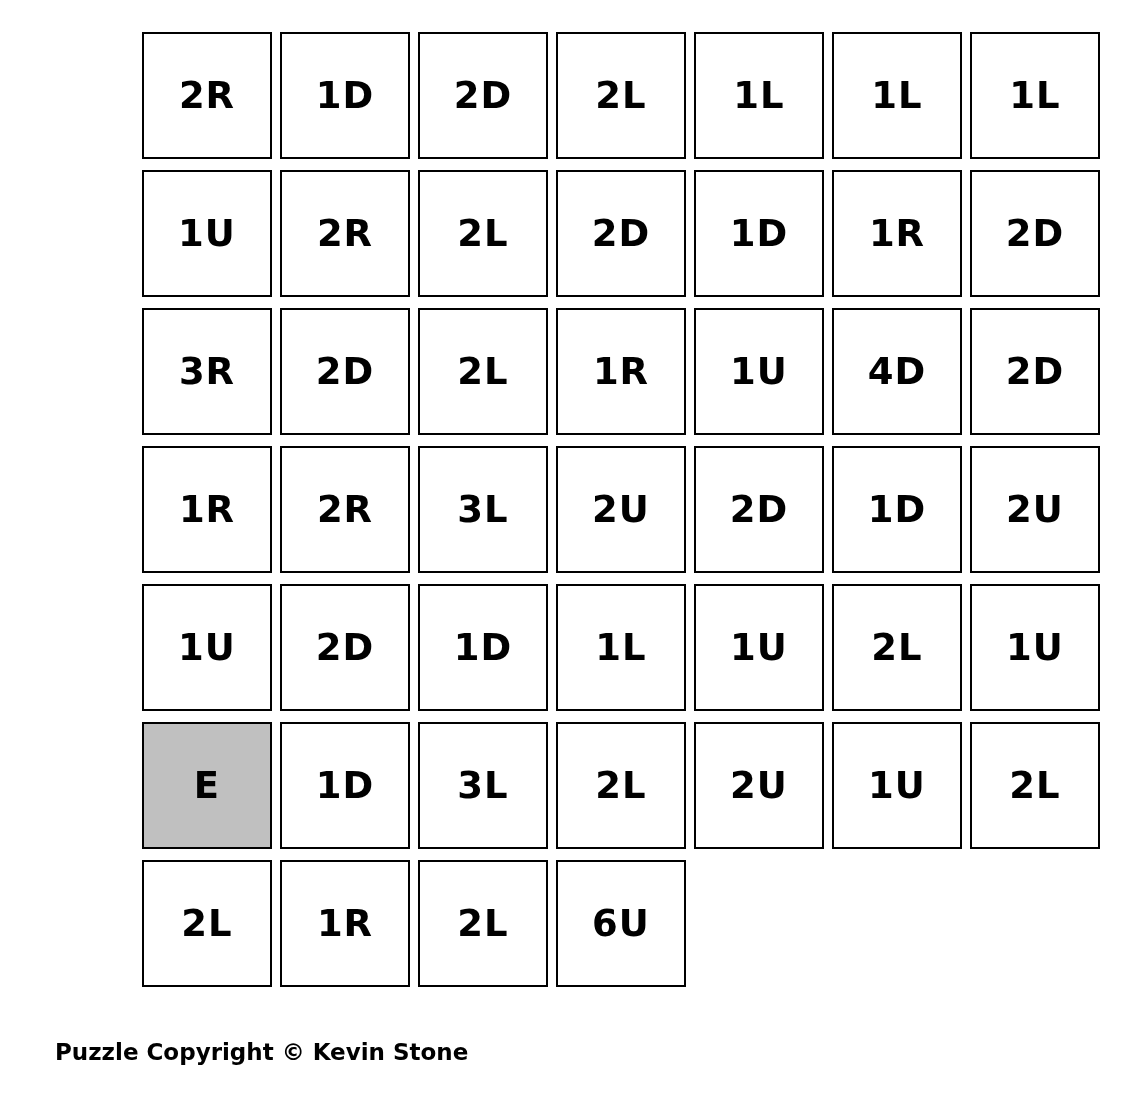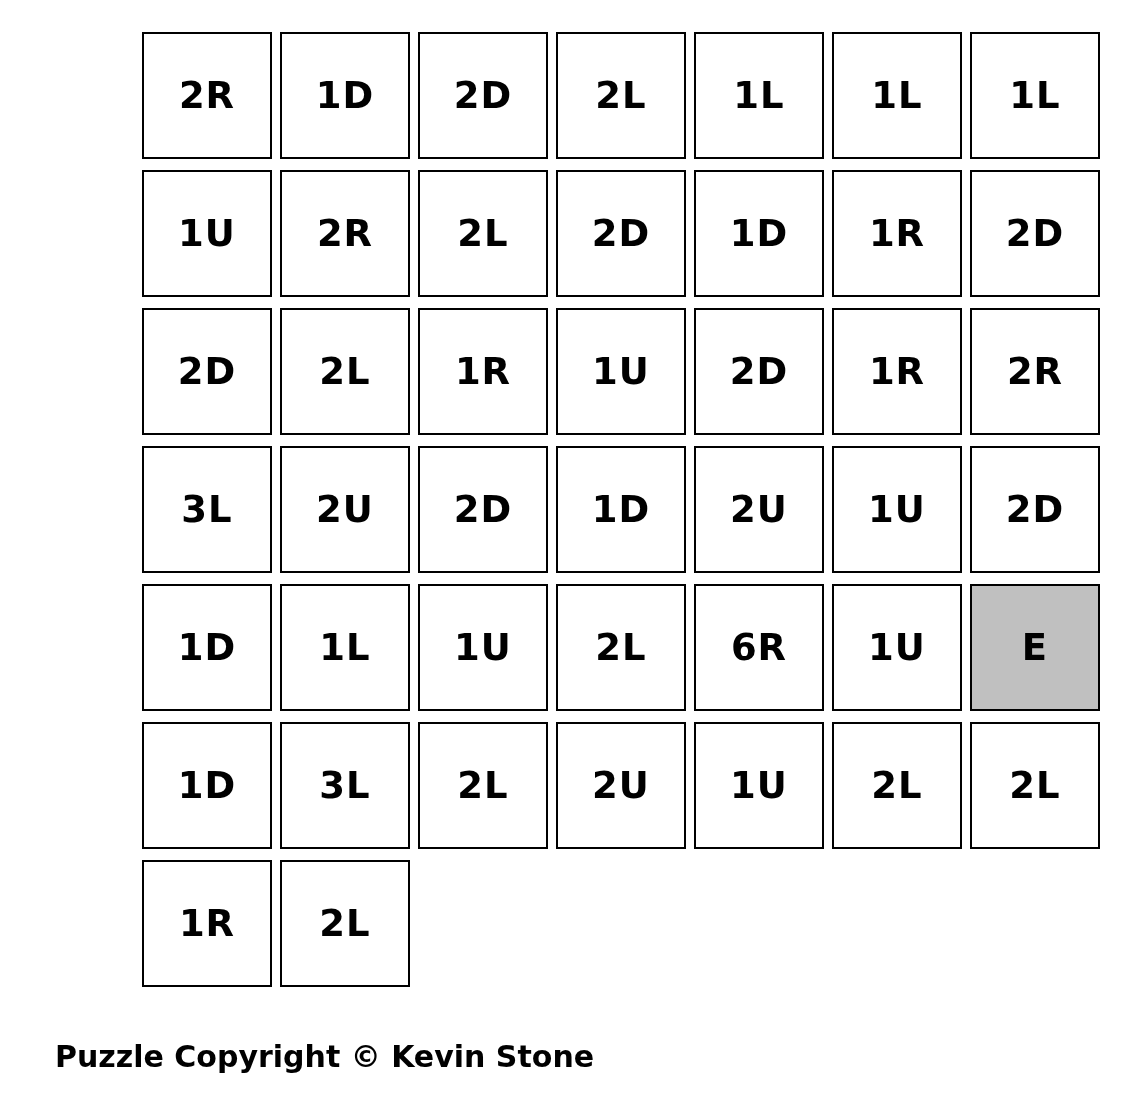--- a/index.html
+++ b/index.html
@@ -38,21 +38,21 @@
     user-select: none;
   }
   .cell.end {
     background: #c0c0c0;
   }
   .footer {
     position: absolute;
     left: 55px;
     top: 1039px;
     font-weight: bold;
-    font-size: 30px;
+    font-size: 23px;
     color: #000000;
     white-space: nowrap;
   }
 </style>
 </head>
 <body>
 
 <div class="grid">
 
   <div class="cell">2R</div>
@@ -64,49 +64,51 @@
   <div class="cell">1L</div>
 
   <div class="cell">1U</div>
   <div class="cell">2R</div>
   <div class="cell">2L</div>
   <div class="cell">2D</div>
   <div class="cell">1D</div>
   <div class="cell">1R</div>
   <div class="cell">2D</div>
 
+  <div class="cell">3R</div>
   <div class="cell">2D</div>
   <div class="cell">2L</div>
   <div class="cell">1R</div>
   <div class="cell">1U</div>
+  <div class="cell">4D</div>
 
   <div class="cell">2D</div>
   <div class="cell">1R</div>
   <div class="cell">2R</div>
   <div class="cell">3L</div>
   <div class="cell">2U</div>
   <div class="cell">2D</div>
   <div class="cell">1D</div>
 
   <div class="cell">2U</div>
   <div class="cell">1U</div>
   <div class="cell">2D</div>
   <div class="cell">1D</div>
   <div class="cell">1L</div>
   <div class="cell">1U</div>
   <div class="cell">2L</div>
 
-  <div class="cell">6R</div>
   <div class="cell">1U</div>
   <div class="cell end">E</div>
   <div class="cell">1D</div>
   <div class="cell">3L</div>
   <div class="cell">2L</div>
 
   <div class="cell">2U</div>
   <div class="cell">1U</div>
   <div class="cell">2L</div>
   <div class="cell">2L</div>
   <div class="cell">1R</div>
   <div class="cell">2L</div>
+  <div class="cell">6U</div>
 </div>
 
 <div class="footer">Puzzle Copyright © Kevin Stone</div>
 
 </body></html>

